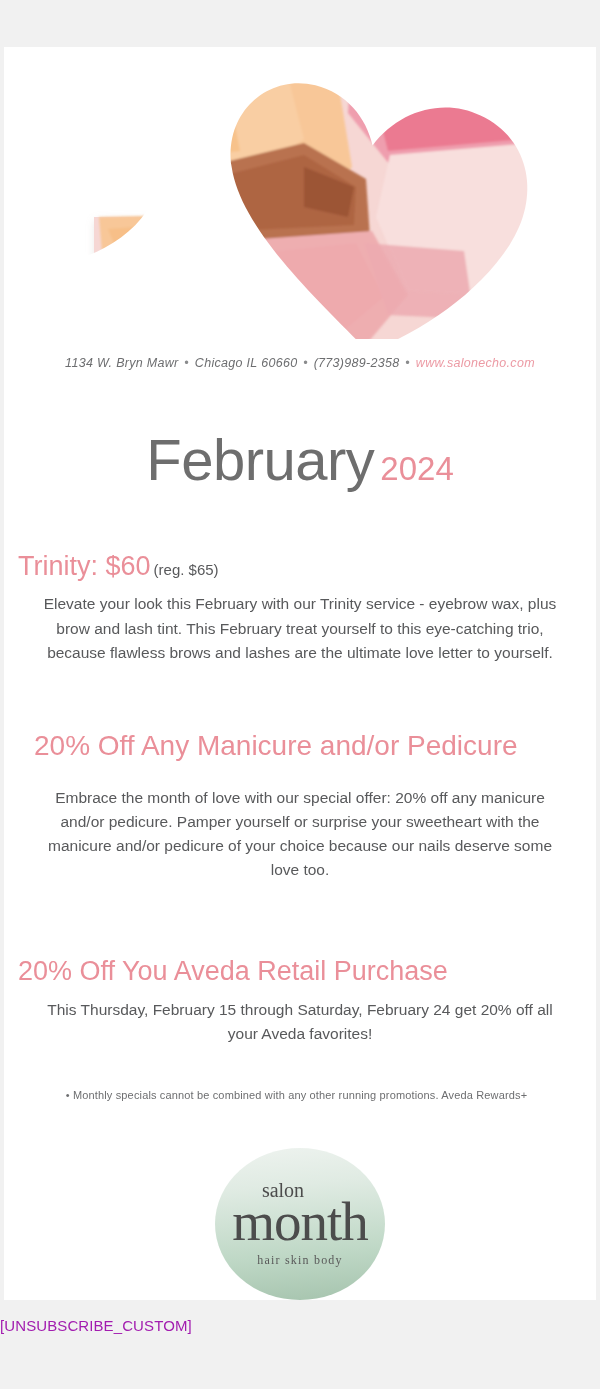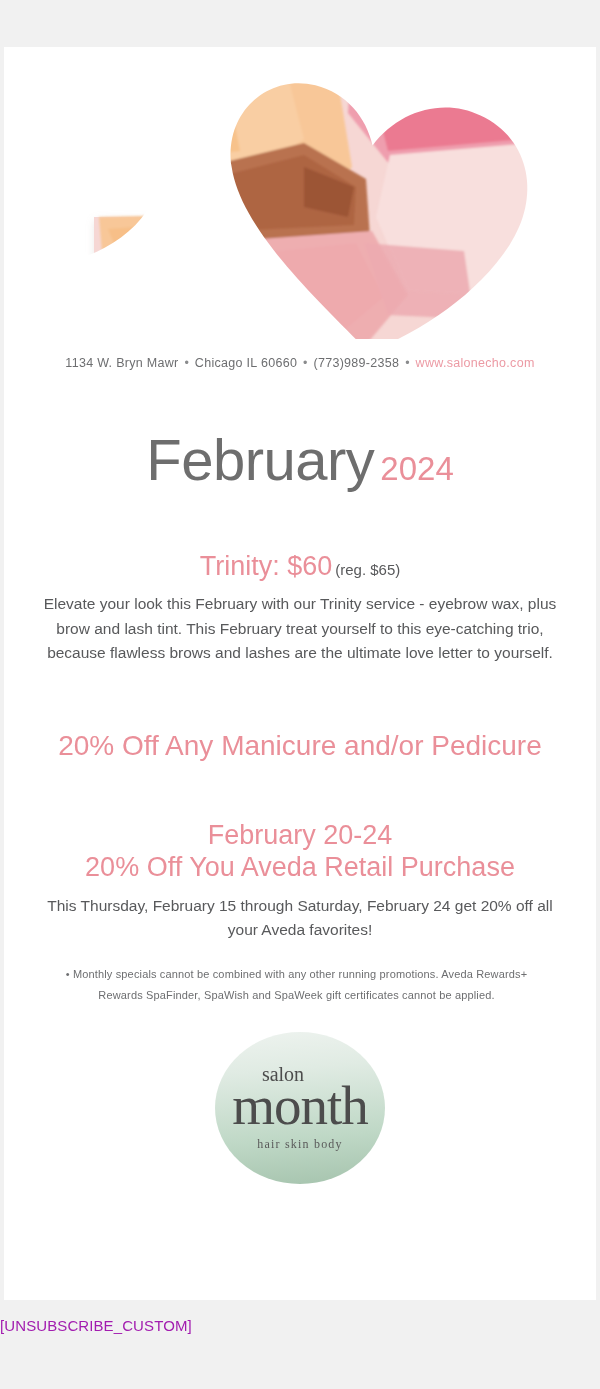--- a/index.html
+++ b/index.html
@@ -39,20 +39,21 @@
   }
 
   
   .address-line {
     text-align: center;
     font-size: 12.5px;
     color: #6d6e70;
     letter-spacing: 0.3px;
     padding-top: 16px;
     line-height: 1.4;
+    font-style: italic;
   }
   .address-line .sep {
     color: #8a8b8d;
     padding: 0 2px;
   }
   .address-link {
     color: #ec9aa4;
     text-decoration: none;
   }
 
@@ -74,21 +75,21 @@
     font-weight: 400;
     margin-left: 6px;
     letter-spacing: 0px;
   }
 
   
   .offer-block {
     padding: 0 14px;
   }
   .offer-heading {
-    text-align: center;
+    text-align: left;
     color: #ea8f99;
     font-weight: 400;
     line-height: 1.18;
   }
   .offer-heading.h-trinity { font-size: 27px; margin: 0; padding-top: 62px; }
   .offer-heading.h-nails   { font-size: 28px; margin: 16px; padding-top: 48px; }
   .offer-heading.h-aveda   { font-size: 27px; margin: 0; padding-top: 42px; }
 
   .reg-price {
     font-size: 15px;
@@ -108,21 +109,21 @@
   .offer-body.body-nails { padding-top: 8px; }
   .offer-body.body-aveda { padding-top: 10px; }
 
   
   .disclaimer {
     text-align: center;
     font-size: 11px;
     color: #6d6e70;
     line-height: 1.9;
     padding: 22px 26px 0 19px;
-    margin: 0;
+    margin: 16px;
     letter-spacing: 0.15px;
   }
 
   
   .logo-wrap {
     display: flex;
     justify-content: center;
     padding-top: 26px;
   }
   .logo-circle {
@@ -261,33 +262,33 @@
 
   <div class="offer-block">
     <h2 class="offer-heading h-trinity">
       <span>Trinity: $60</span><span class="reg-price">(reg. $65)</span>
     </h2>
     <p class="offer-body">Elevate your look this February with our Trinity service - eyebrow wax, plus brow and lash tint. This February treat yourself to this eye-catching trio, because flawless brows and lashes are the ultimate love letter to yourself.</p>
   </div>
 
   <div class="offer-block">
     <h2 class="offer-heading h-nails">20% Off Any Manicure and/or Pedicure</h2>
+    <p class="offer-body body-nails">Embrace the month of love with our special offer: 20% off any manicure and/or pedicure. Pamper yourself or surprise your sweetheart with the manicure and/or pedicure of your choice because our nails deserve some love too.</p>
   </div>
 
   <div class="offer-block">
     <h2 class="offer-heading h-aveda">
-      <span>February 20-24</span><br>
+      <br>
       <span>20% Off You Aveda Retail Purchase</span>
     </h2>
     <p class="offer-body body-aveda">This Thursday, February 15 through Saturday, February 24 get 20% off all your Aveda favorites!</p>
   </div>
 
   <p class="disclaimer">
     <span>• Monthly specials cannot be combined with any other running promotions. Aveda Rewards+</span><br>
-    <span>Rewards SpaFinder, SpaWish and SpaWeek gift certificates cannot be applied.</span>
   </p>
 
   <div class="logo-wrap">
     <div class="logo-circle">
       <div class="logo-salon">salon</div>
       <div class="logo-echo">month</div>
       <div class="logo-tag">hair skin body</div>
     </div>
   </div>
 

